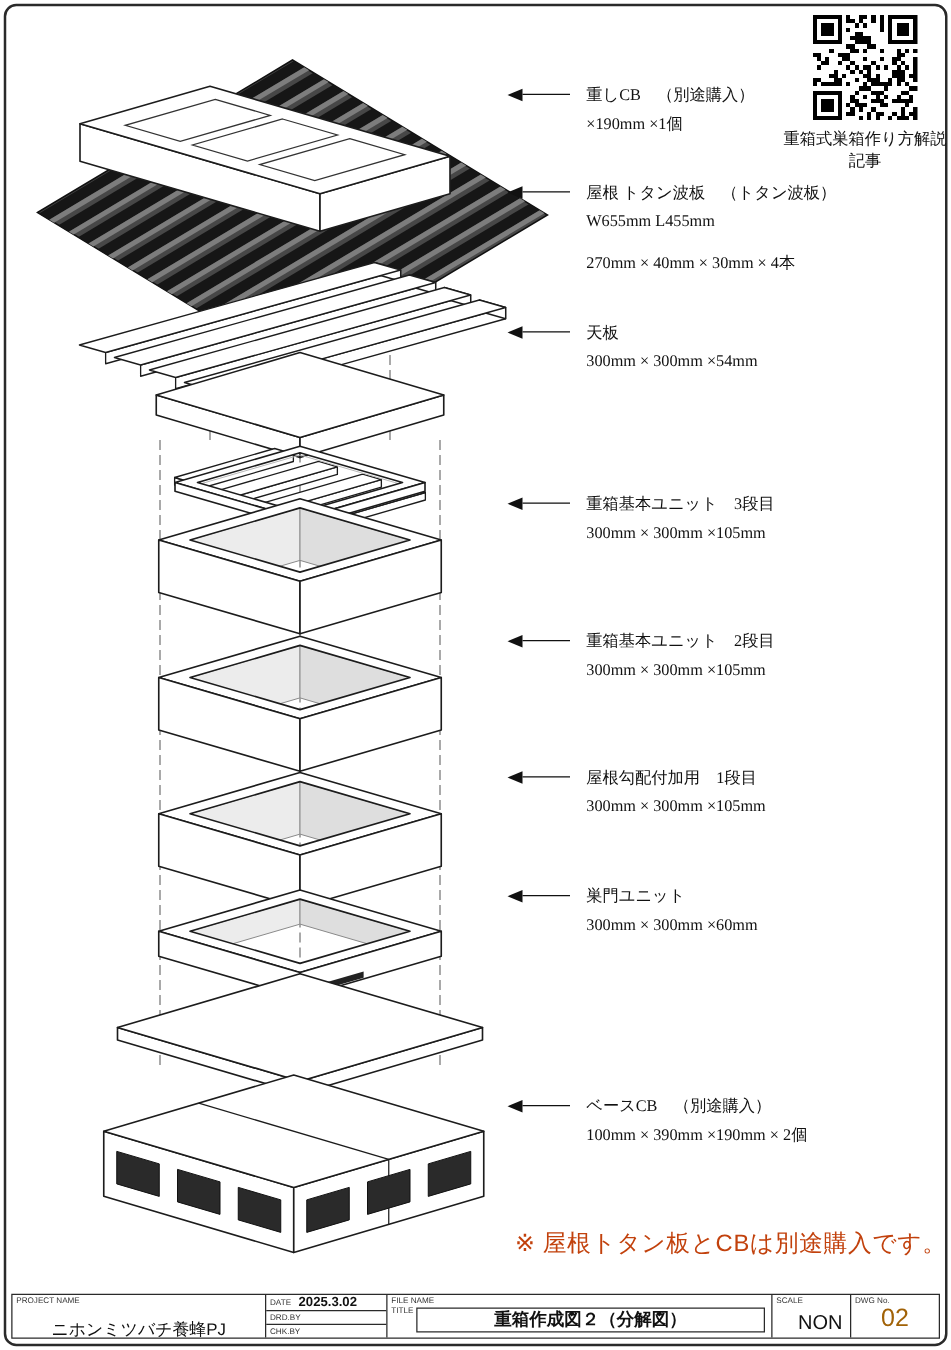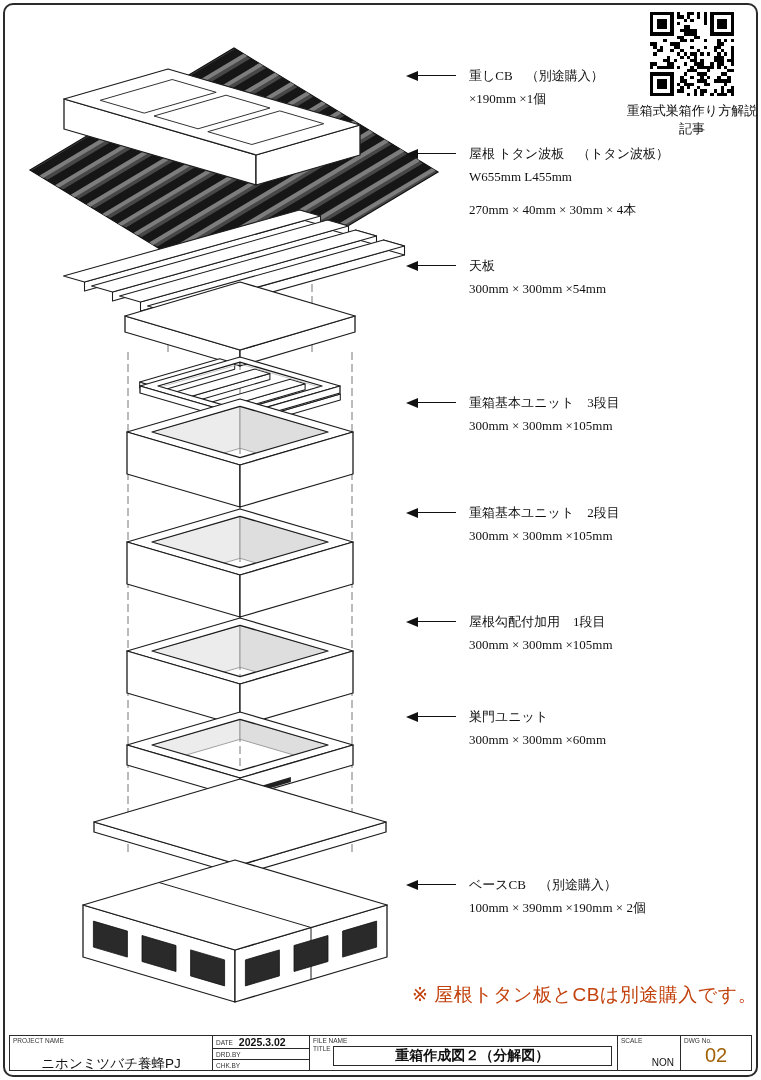--- a/index.html
+++ b/index.html
@@ -32,21 +32,21 @@
   .tb-meta-row{flex:1;border-bottom:1px solid #2a2a2a;display:flex;align-items:center;}
   .tb-meta-row:last-child{border-bottom:none;}
   .tb-meta-row .tb-caption{padding:0 0 0 3px;}
   .tb-date{font-size:10.5px;font-weight:bold;margin-left:6px;}
   .tb-title{flex:1;display:flex;flex-direction:column;}
   .tb-title-row{flex:1;display:flex;align-items:center;}
   .tb-title-cap{align-self:flex-start;}
   .tb-title-value{flex:1;border:1.3px solid #2a2a2a;margin:0 5px 2px 2px;text-align:center;
                   font-size:14px;font-weight:bold;display:flex;align-items:center;justify-content:center;}
   .tb-scale{width:62px;}
-  .tb-scale-value{position:absolute;right:6px;bottom:2px;font-size:10px;}
+  .tb-scale-value{position:absolute;right:6px;bottom:2px;font-size:16px;}
   .tb-dwg{width:70px;}
   .tb-dwg-value{text-align:center;font-size:20px;line-height:22px;color:#a16207;}
 </style>
 </head>
 <body>
 
 <div class="page">
   <div class="frame"></div>
 
   <svg id="iso" class="iso">

